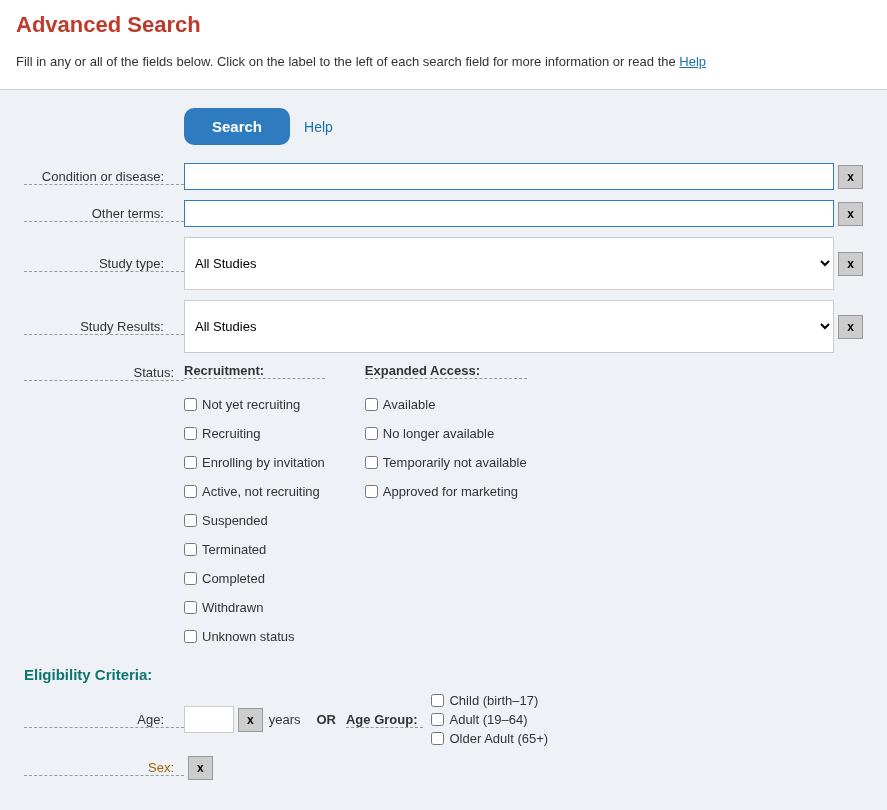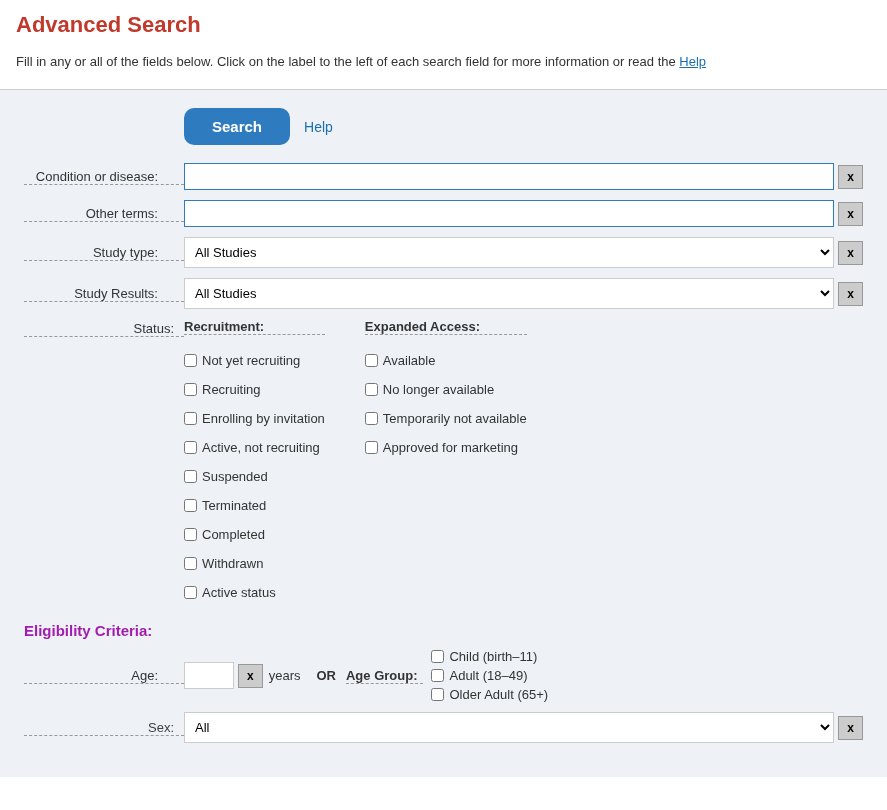--- a/index.html
+++ b/index.html
@@ -55,36 +55,36 @@
     }
     .form-row {
       display: flex;
       align-items: center;
       margin-bottom: 10px;
     }
     .form-label {
       text-align: right;
       width: 160px;
       min-width: 160px;
-      padding-right: 26px;
+      padding-right: 20px;
       font-size: 13px;
       color: #333;
       border-bottom: 1px dashed #999;
       cursor: pointer;
     }
     .form-input {
       flex: 1;
       padding: 5px 6px;
       border: 1px solid #2e7bbf;
       font-size: 13px;
       outline: none;
     }
     .form-select {
       flex: 1;
-      padding: 6px 6px;
+      padding: 17px 6px;
       border: 1px solid #ccc;
       font-size: 13px;
       background: #fff;
     }
     .clear-btn {
       margin-left: 4px;
       background: #ccc;
       border: 1px solid #999;
       padding: 4px 8px;
       cursor: pointer;
@@ -135,21 +135,21 @@
       margin: 0;
       cursor: pointer;
     }
     .checkbox-row label {
       color: #333;
       cursor: pointer;
     }
     .eligibility-title {
       font-size: 15px;
       font-weight: bold;
-      color: #a21caf;
+      color: #0f766e;
       padding: 12px 0 10px 0;
     }
     .age-row {
       display: flex;
       align-items: center;
       margin-bottom: 10px;
     }
     .age-input {
       width: 50px;
       padding: 5px 4px;
@@ -192,21 +192,21 @@
       display: flex;
       align-items: center;
       margin-bottom: 10px;
     }
     .sex-label {
       text-align: right;
       width: 160px;
       min-width: 160px;
       padding-right: 10px;
       font-size: 13px;
-      color: #404040;
+      color: #a16207;
       border-bottom: 1px dashed #999;
       cursor: pointer;
     }
   </style>
 </head>
 <body>
 
 <div class="page-title">Advanced Search</div>
 
 <div class="instruction-bar">
@@ -286,21 +286,21 @@
         <div class="checkbox-row">
           <input type="checkbox" id="com" style="">
           <label for="com">Completed</label>
         </div>
         <div class="checkbox-row">
           <input type="checkbox" id="wit" style="">
           <label for="wit">Withdrawn</label>
         </div>
         <div class="checkbox-row">
           <input type="checkbox" id="unk" style="">
-          <label for="unk">Active status</label>
+          <label for="unk">Unknown status</label>
         </div>
       </div>
 
       <div class="status-col">
         <div class="status-col-title">Expanded Access:</div>
         <div class="checkbox-row">
           <input type="checkbox" id="avail" style="">
           <label for="avail">Available</label>
         </div>
         <div class="checkbox-row">
@@ -324,36 +324,31 @@
   <div class="age-row">
     <span class="form-label" style="border-bottom:1px dashed #999; cursor:pointer;">Age:</span>
     <input type="text" class="age-input" value="" style="">
     <button class="age-clear-btn">x</button>
     <span class="years-text">years</span>
     <span class="or-text">OR</span>
     <span class="age-group-label">Age Group:</span>
     <div class="age-group-checkboxes">
       <div class="checkbox-row">
         <input type="checkbox" id="child" style="">
-        <label for="child">Child (birth–11)</label>
+        <label for="child">Child (birth–17)</label>
       </div>
       <div class="checkbox-row">
         <input type="checkbox" id="adult" style="">
-        <label for="adult">Adult (18–49)</label>
+        <label for="adult">Adult (19–64)</label>
       </div>
       <div class="checkbox-row">
         <input type="checkbox" id="older" style="">
         <label for="older">Older Adult (65+)</label>
       </div>
     </div>
   </div>
 
   <div class="sex-row">
     <label class="sex-label">Sex:</label>
-    <select class="form-select">
-      <option>All</option>
-      <option>Female</option>
-      <option>Male</option>
-    </select>
     <button class="clear-btn">x</button>
   </div>
 
 </div>
 
 </body></html>

